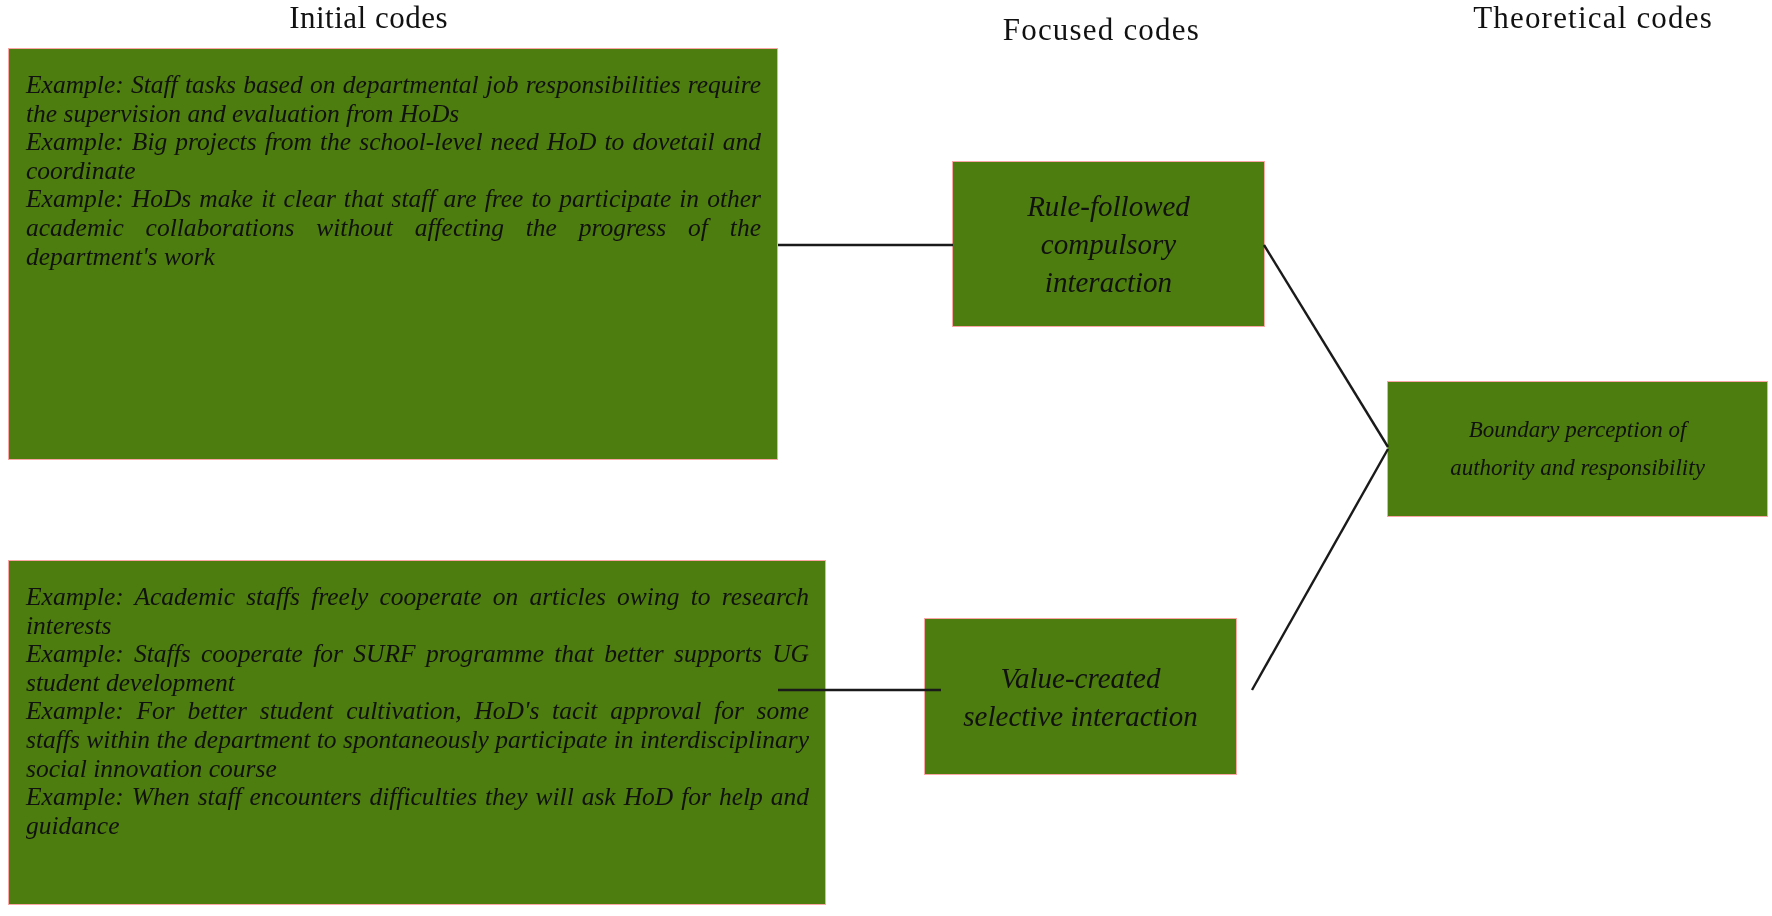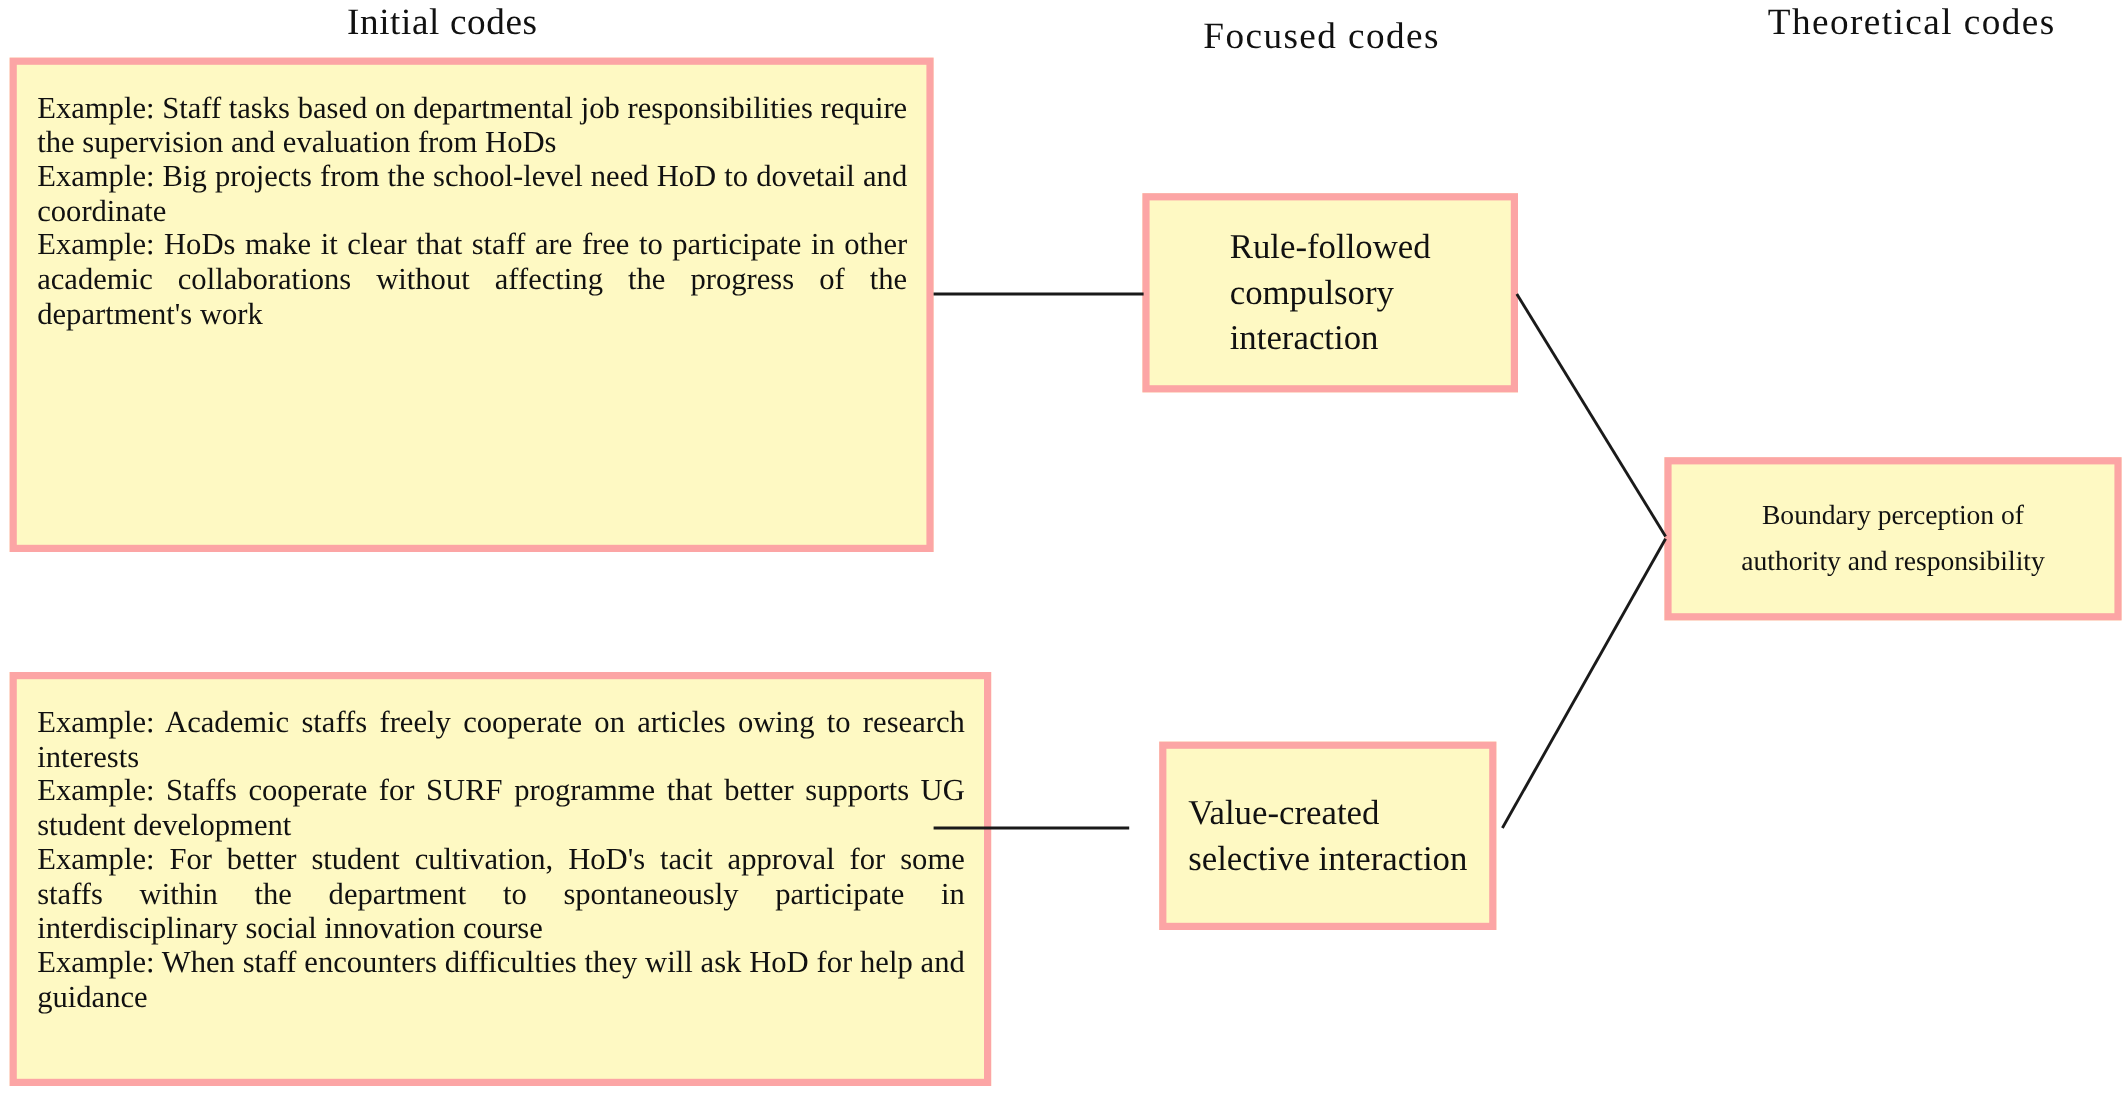--- a/index.html
+++ b/index.html
@@ -30,22 +30,23 @@
     color: #111111;
   }
   #header-initial  { left: 272px;  top: 2px;  width: 176px; }
   #header-focused  { left: 968px;  top: 14px;  width: 232px; letter-spacing: 1.2px; }
   #header-theoretical { left: 1429px; top: 2px; width: 284px; letter-spacing: 1.2px; }
 
   
   .box {
     position: absolute;
     box-sizing: border-box;
-    border: 6px solid #fca5a5;
-    background: #fef9c3;
+    border: 1px solid #fca5a5;
+    background: #4d7c0f;
+    font-style: italic;
   }
 
   
   .initial-box {
     padding: 22px 16px 14px 17px;
   }
   .initial-box .lines {
     font-size: 25.5px;
     line-height: 28.6px;
     text-align: justify;
@@ -58,30 +59,30 @@
     text-align-last: left;
   }
   #initial-box-1 { left: 8px;  top: 48px;  width: 770px; height: 412px; }
   #initial-box-2 { left: 8px;  top: 560px; width: 818px; height: 345px; }
 
   
   .focused-box {
     display: flex;
     align-items: center;
     justify-content: center;
-    text-align: left;
+    text-align: center;
   }
   .focused-box .label {
     font-size: 29px;
     line-height: 38px;
     color: #111111;
     white-space: pre-line;
   }
   #focused-box-1 { left: 952px; top: 161px; width: 313px; height: 166px; }
-  #focused-box-2 { left: 966px; top: 618px; width: 281px; height: 157px; }
+  #focused-box-2 { left: 924px; top: 618px; width: 313px; height: 157px; }
 
   
   #theoretical-box {
     left: 1387px;
     top: 381px;
     width: 381px;
     height: 136px;
     display: flex;
     align-items: center;
     justify-content: center;

